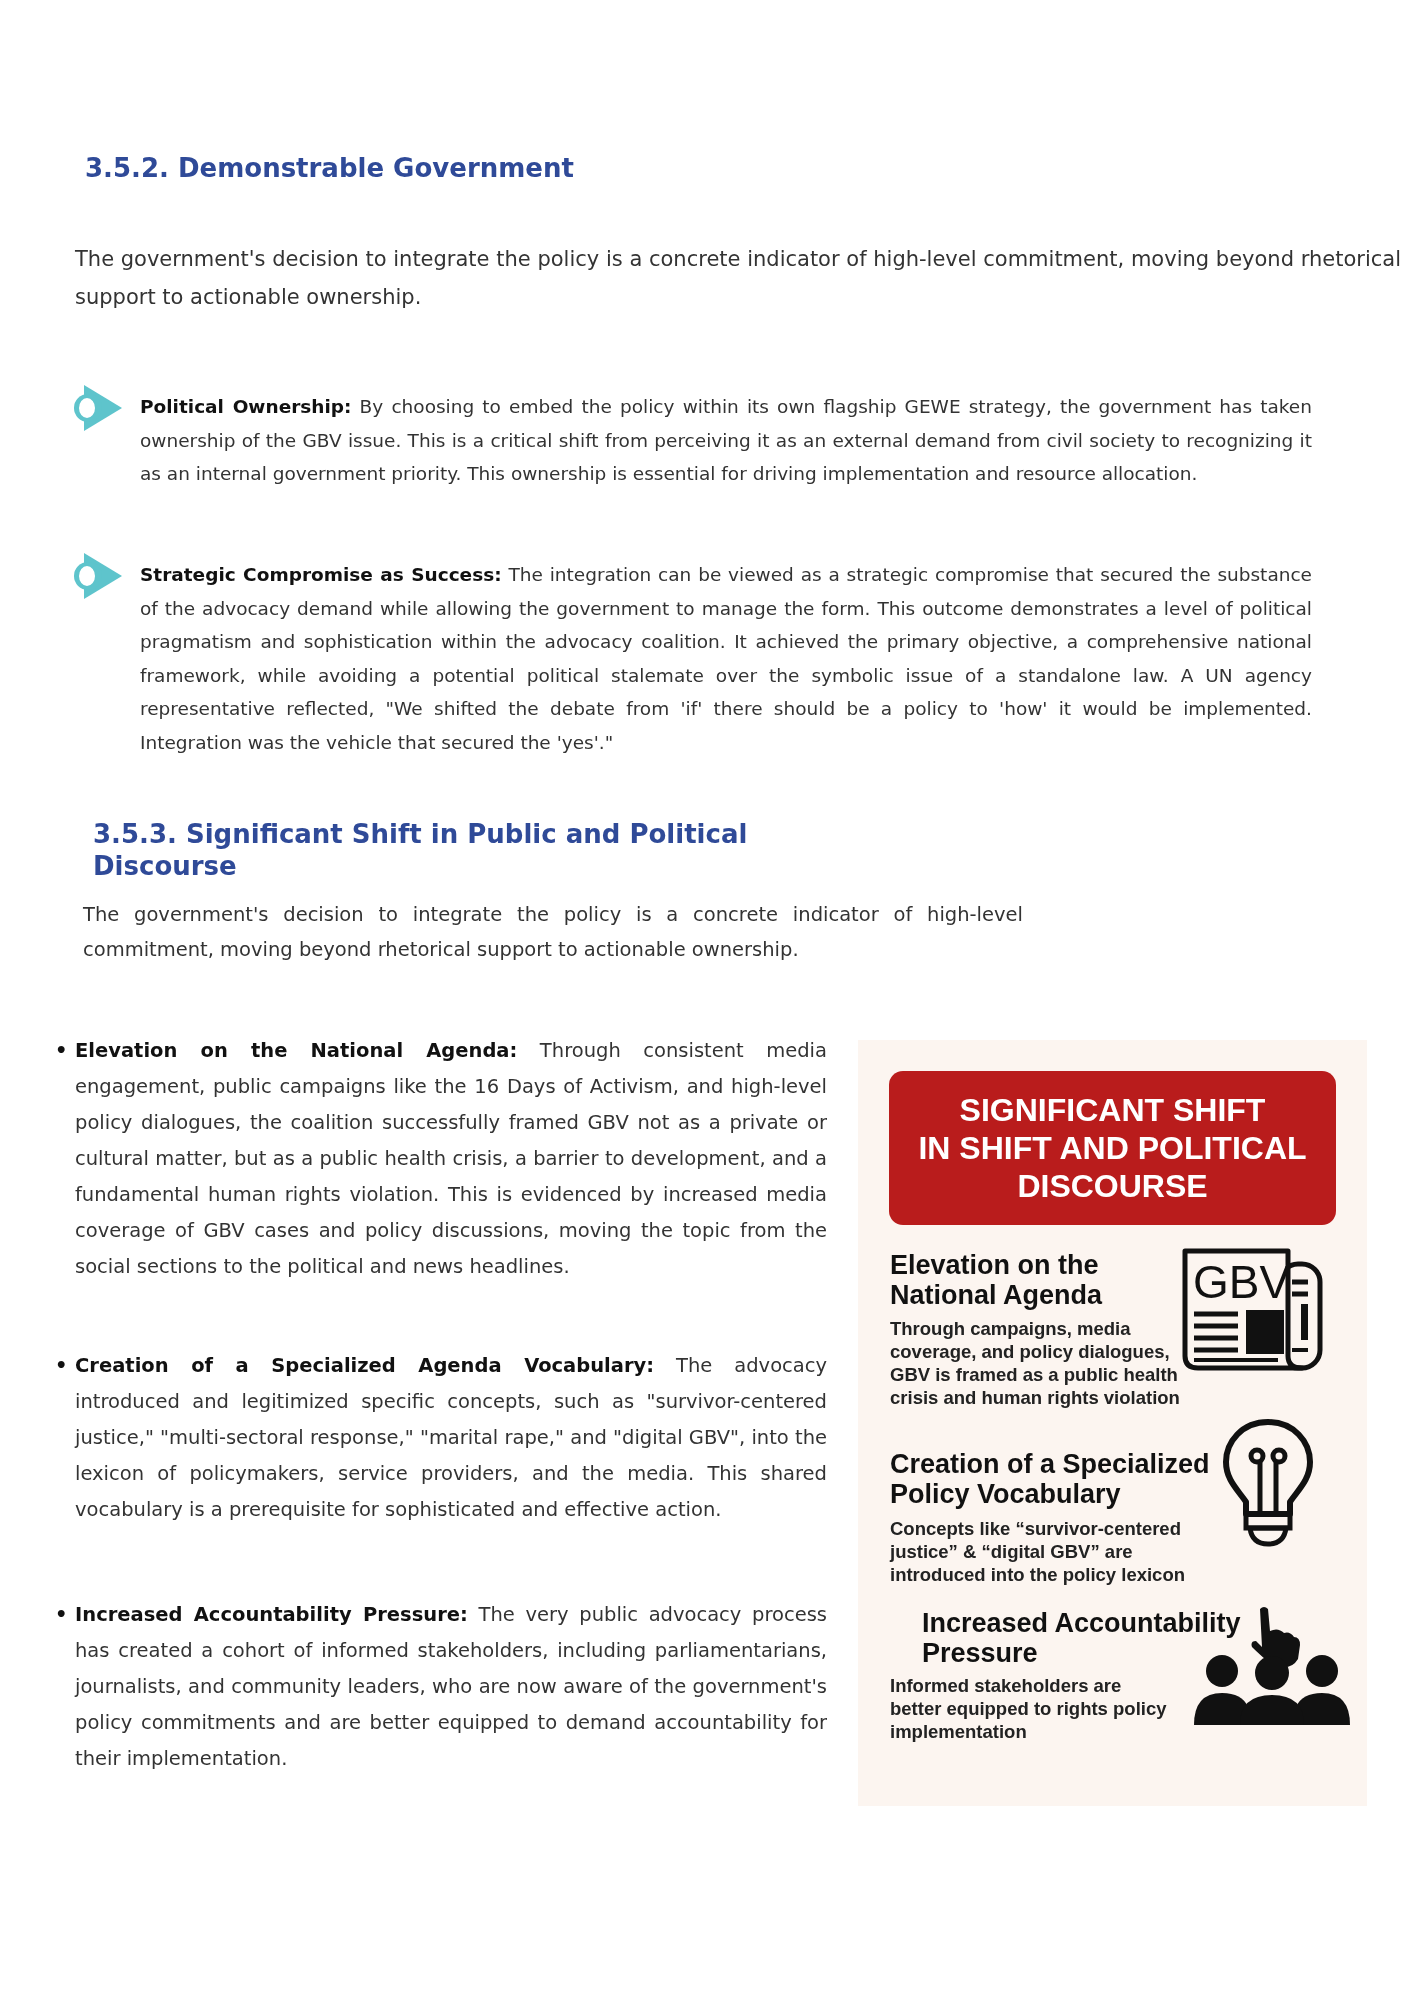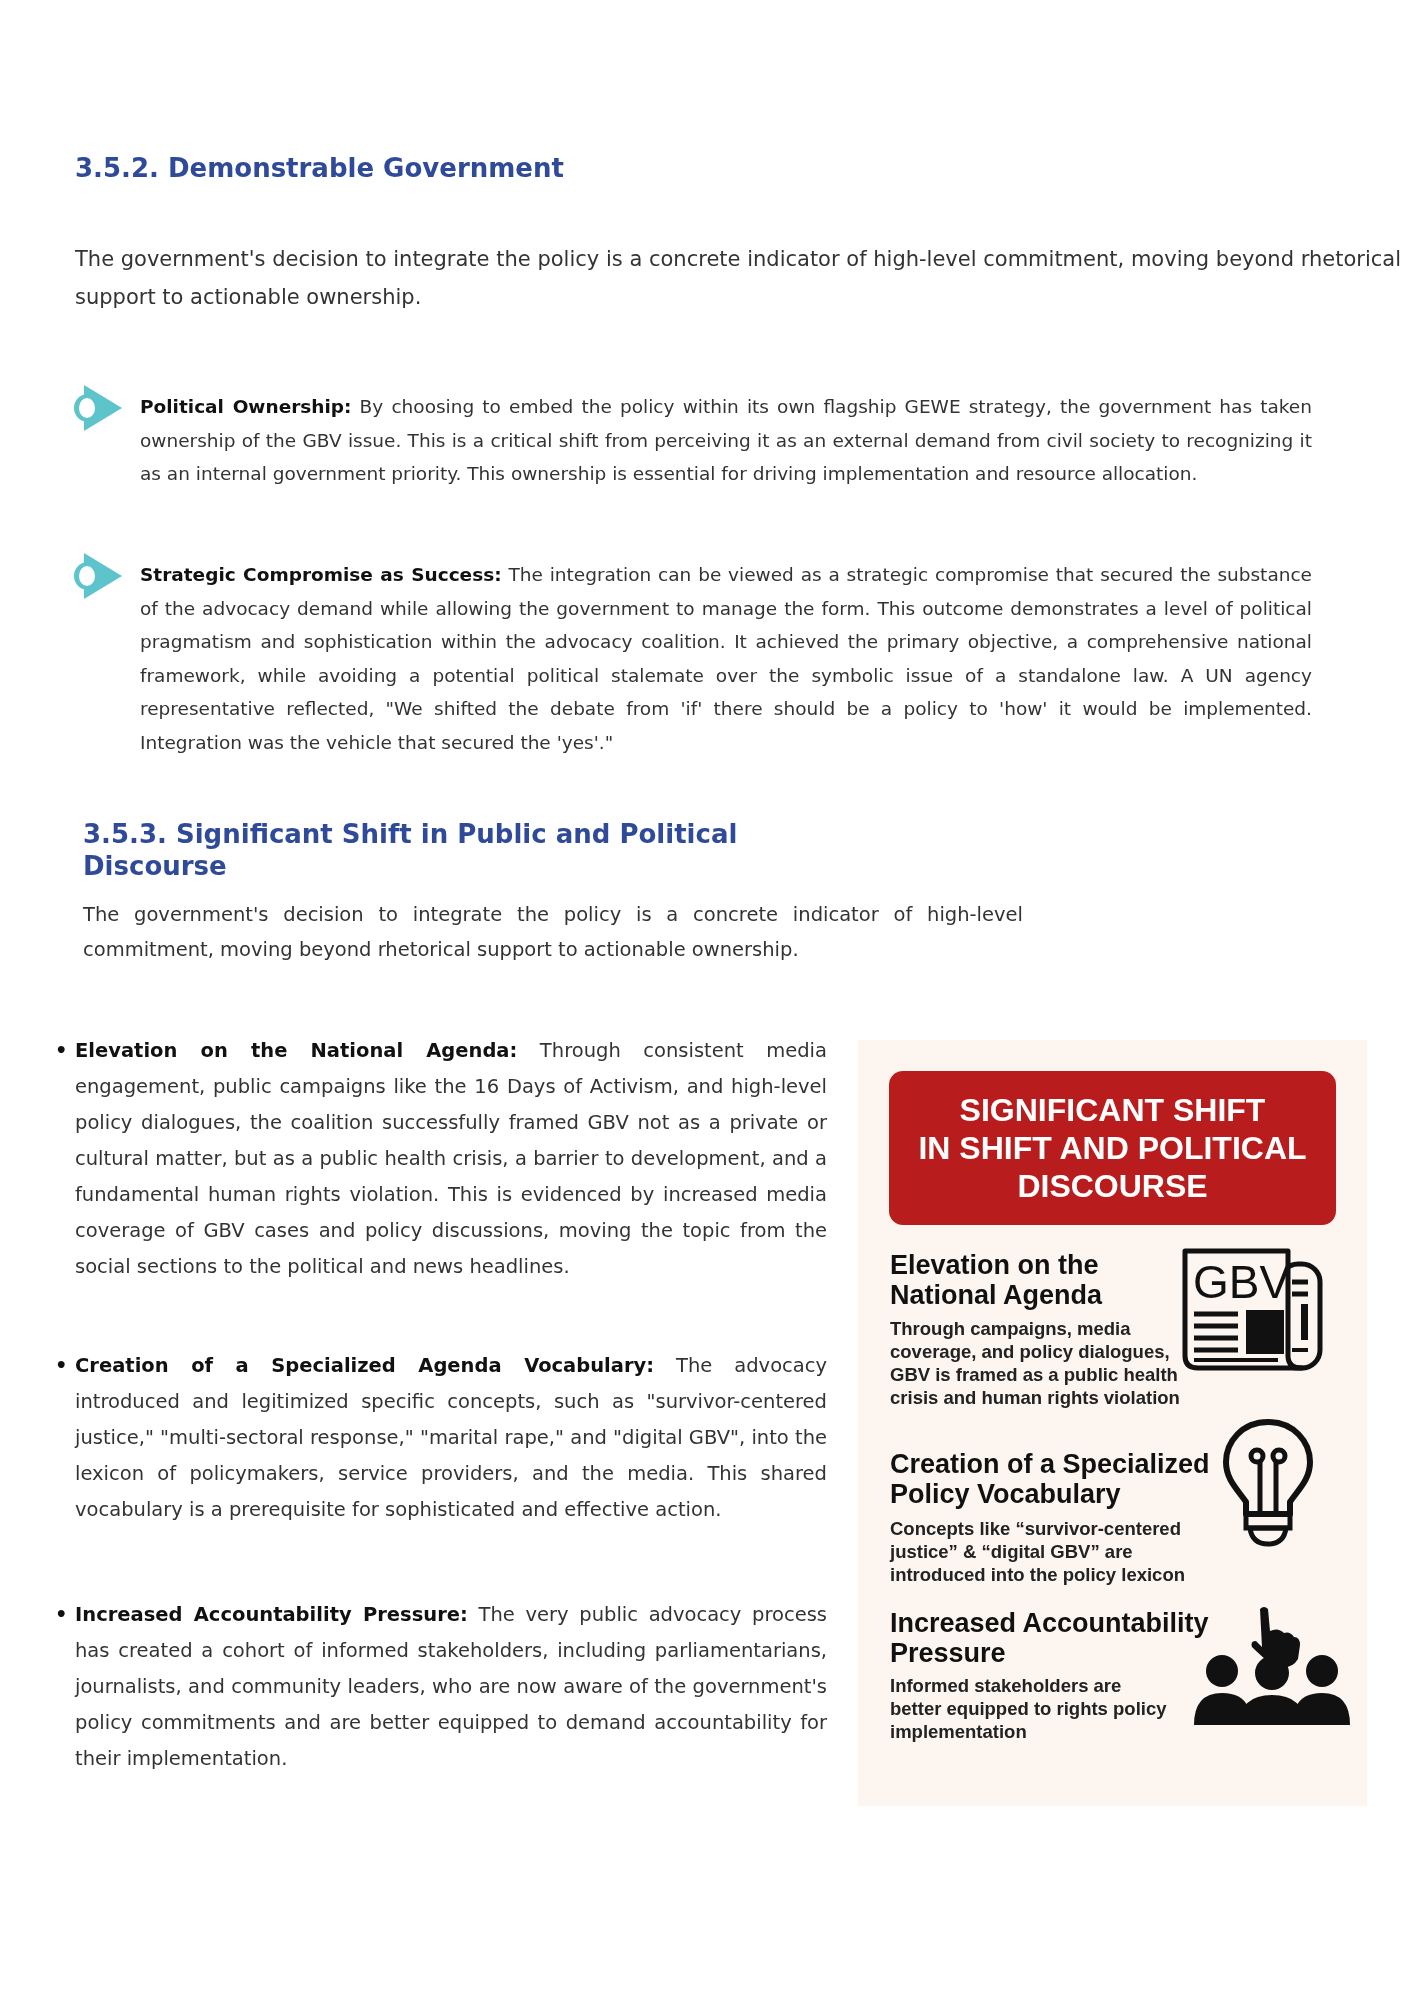--- a/index.html
+++ b/index.html
@@ -1,19 +1,19 @@
 <!DOCTYPE html>
 <html><head>
 <meta charset="utf-8">
 <style>
   html, body { margin:0; padding:0; }
   body { width:1414px; height:2000px; background:#ffffff; position:relative; overflow:hidden;
          font-family:"DejaVu Sans", sans-serif; color:#2b2b2b; }
   .abs { position:absolute; }
-  .h-blue { color:#2f4a98; font-weight:bold; font-family:"DejaVu Sans", sans-serif; }
+  .h-blue { color:#2f4a98; font-weight:bold; font-family:"DejaVu Sans", sans-serif;margin-left:10px; }
   #h352 { left:75px; top:152px; width:620px; font-size:26px; line-height:32px; }
   #p352 { left:75px; top:240px; width:1326px; font-size:21px; line-height:38px; color:#333; text-align:justify; }
   .arrow-icon { position:absolute; width:54px; height:50px; }
   .bp { position:absolute; left:140px; width:1172px; font-size:18.5px; line-height:33.5px; color:#333; text-align:justify; }
   .bp b { color:#111; }
   #bp1 { top:390px; }
   #bp2 { top:558px; }
   #icon1 { left:70px; top:383px; }
   #icon2 { left:70px; top:551px; }
   #h353 { left:83px; top:818px; width:720px; font-size:26px; line-height:32px; }
@@ -28,21 +28,21 @@
   #panel { left:858px; top:1040px; width:509px; height:766px; background:#fcf5f0; }
   #banner { left:889px; top:1071px; width:447px; height:154px; background:#b91c1c; border-radius:14px;
             color:#fff; font-weight:bold; font-family:"Liberation Sans", sans-serif; font-size:32px; line-height:38px;
             text-align:center; display:flex; flex-direction:column; justify-content:center; }
   .ig-title { position:absolute; left:890px; font-family:"Liberation Sans", sans-serif; font-weight:bold; font-size:27px; line-height:30px; color:#111; }
   .ig-text { position:absolute; left:890px; font-family:"Liberation Sans", sans-serif; font-weight:bold; font-size:18.5px; line-height:23px; color:#222; }
   #ig1t { top:1250px; width:300px; }
   #ig1d { top:1317px; width:290px; }
   #ig2t { top:1449px; width:340px; }
   #ig2d { top:1517px; width:320px; }
-  #ig3t { top:1608px; width:340px; }
+  #ig3t { top:1608px; width:340px;margin-left:32px; }
   #ig3d { top:1674px; width:280px; }
   #np-icon { left:1180px; top:1246px; width:145px; height:128px; }
   #bulb-icon { left:1222px; top:1418px; width:92px; height:130px; }
   #group-icon { left:1192px; top:1603px; width:160px; height:124px; }
 </style>
 </head>
 <body>
 
 <div class="abs h-blue" id="h352">
   <div>3.5.2. Demonstrable Government</div>

